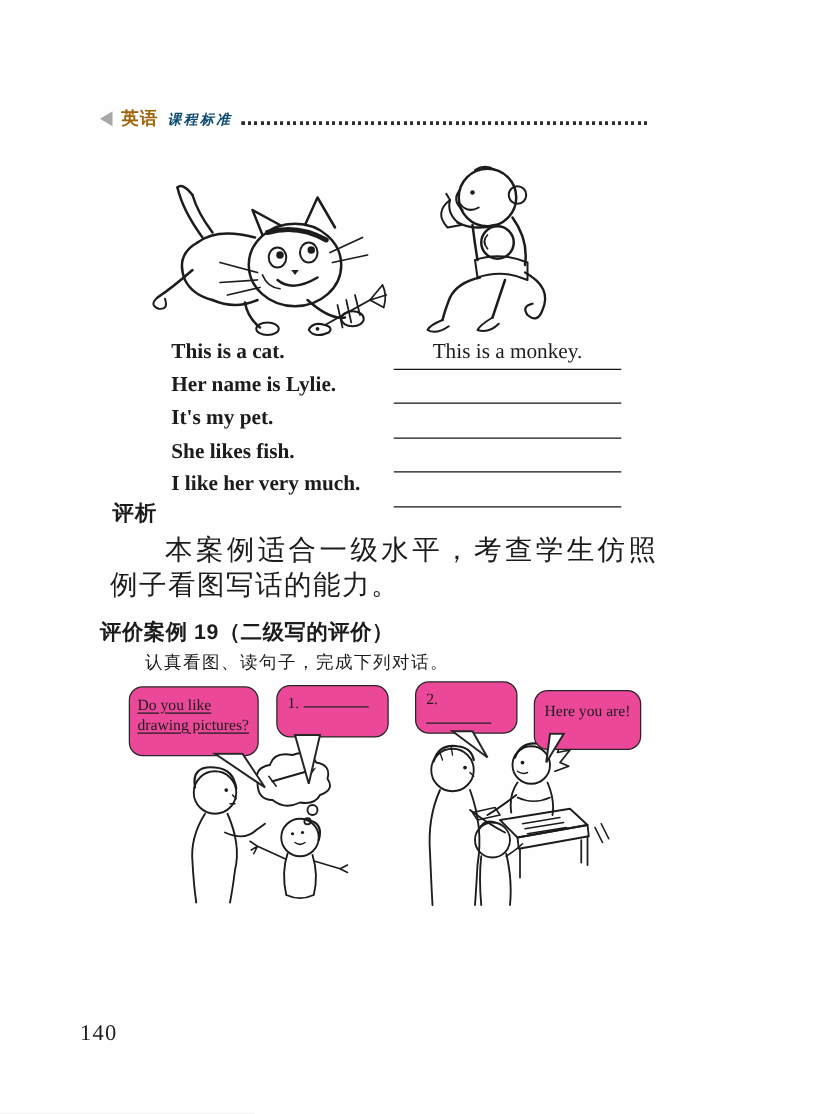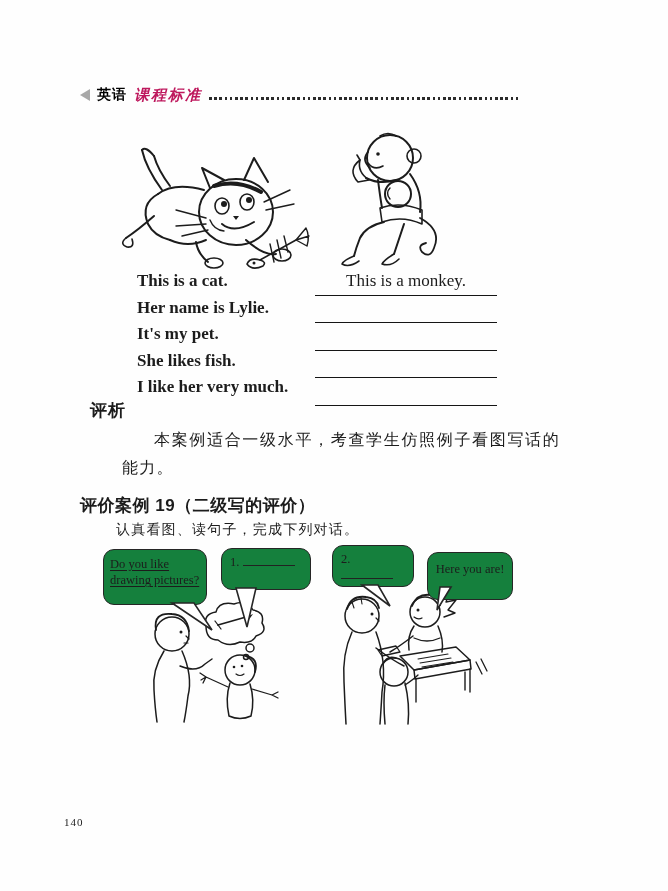--- a/index.html
+++ b/index.html
@@ -5,49 +5,49 @@
   html,body{margin:0;padding:0;background:#e8e8e8;}
   .page{position:relative;width:668px;height:891px;background:#fefefe;margin:0 auto;
         font-family:"Liberation Serif","DejaVu Serif",serif;color:#1c1c1c;overflow:hidden;}
   .abs{position:absolute;}
 
   
   .hdr{left:80px;top:86px;width:438px;height:18px;display:flex;align-items:center;gap:7px;}
   .hdr-arrow{width:0;height:0;border-top:6px solid transparent;border-bottom:6px solid transparent;
              border-right:10px solid #a8a8a8;}
   .hdr-subject{font-family:"Liberation Sans","DejaVu Sans",sans-serif;font-weight:bold;
-               font-size:14px;letter-spacing:1px;color:#000000;white-space:nowrap;}
+               font-size:14px;letter-spacing:1px;color:#a16207;white-space:nowrap;}
   .hdr-series{font-family:"Liberation Sans","DejaVu Sans",sans-serif;font-weight:bold;font-style:italic;
-              font-size:15px;letter-spacing:2px;color:#be185d;white-space:nowrap;}
+              font-size:11px;letter-spacing:2px;color:#0c4a6e;white-space:nowrap;}
   .hdr-rule{flex:1;height:3px;margin-top:6px;
             background:repeating-linear-gradient(90deg,#2b2b2b 0 2.6px,transparent 2.6px 5.2px);}
 
   
   .sent-col{left:137px;top:268px;width:180px;font-size:17px;}
   .sent-row{height:26.5px;line-height:26.5px;white-space:nowrap;font-weight:bold;}
   .ans-col{left:315px;top:268px;width:182px;font-size:17px;}
   .ans-row{height:26.5px;line-height:25px;border-bottom:1.7px solid #151515;text-align:center;}
 
   
   .cn{font-family:"Liberation Sans","DejaVu Sans",sans-serif;}
   .analysis-h{left:90px;top:399px;font-size:17px;font-weight:bold;letter-spacing:1px;text-align:center;}
-  .analysis-b{left:88px;top:426px;width:438px;font-size:16px;line-height:27.5px;
-              letter-spacing:1.2px;text-indent:2em;text-align:justify;margin-left:34px;}
+  .analysis-b{left:88px;top:426px;width:438px;font-size:22px;line-height:27.5px;
+              letter-spacing:1.2px;text-indent:2em;text-align:justify;}
   .case-title{left:80px;top:494px;width:444px;text-align:left;font-size:17px;font-weight:bold;letter-spacing:.5px;}
   .case-instr{left:88px;top:521px;width:438px;font-size:14px;letter-spacing:1.2px;text-indent:2em;}
 
   
-  .bubble{background:#15803d;border:1.6px solid #262626;border-radius:11px;
+  .bubble{background:#ec4899;border:1.6px solid #262626;border-radius:11px;
           font-size:12.5px;line-height:16px;color:#1c1c1c;z-index:2;box-sizing:border-box;}
   .bubble .ul{text-decoration:underline;text-underline-offset:2px;}
   .u-line{display:inline-block;width:52px;border-bottom:1.4px solid #222;height:11px;}
   .tail{z-index:3;}
   svg{display:block;}
 
-  .pagenum{left:64px;top:816px;font-size:11px;letter-spacing:1px;text-align:right;}
+  .pagenum{left:64px;top:816px;font-size:18px;letter-spacing:1px;text-align:right;}
 </style>
 </head>
 <body>
 
 <div class="page">
 
   <div class="abs hdr">
     <div class="hdr-arrow"></div>
     <div class="hdr-subject">英语</div>
     <div class="hdr-series">课程标准</div>

